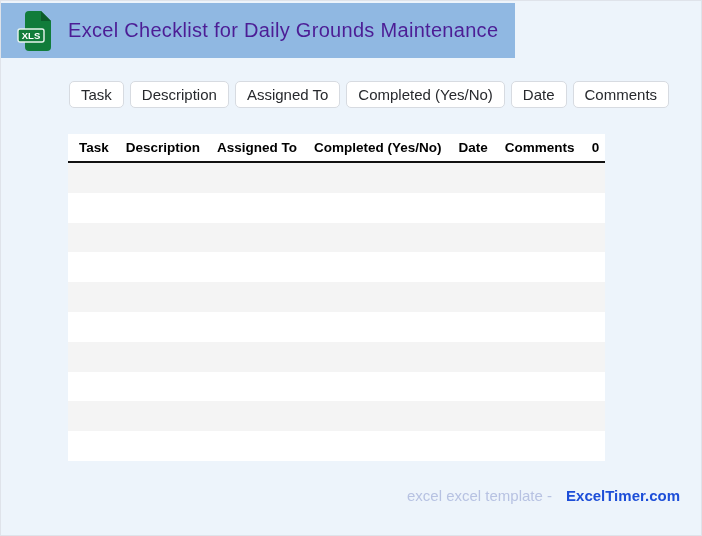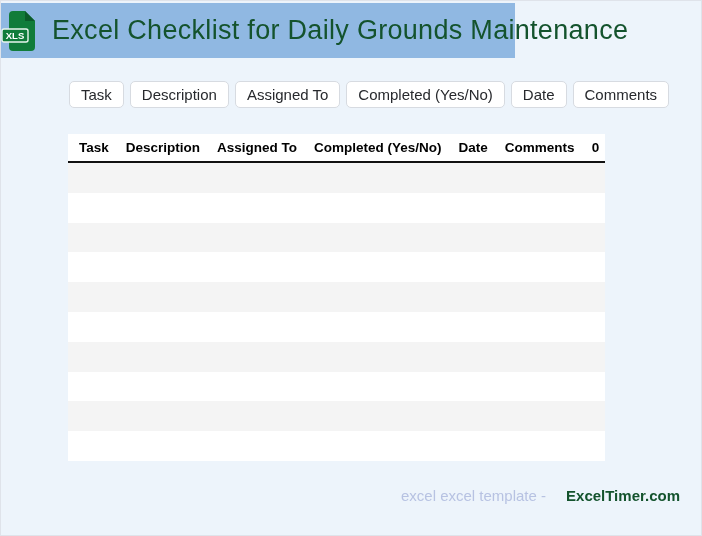--- a/index.html
+++ b/index.html
@@ -18,29 +18,30 @@
   }
   .banner{
     position:absolute;
     left:0;top:2px;
     width:514px;height:55px;
     background:#90b8e2;
     display:flex;
     align-items:center;
   }
   .banner .icon-wrap{
+    margin-left:16px;
     width:36px;height:42px;
     display:flex;align-items:center;justify-content:flex-end;
     flex:0 0 auto;
   }
   .banner h1{
     margin:0 0 0 15px;
-    font-size:27px;
+    font-size:20px;
     font-weight:400;
-    color:#14532d;
+    color:#4c1d95;
     letter-spacing:0.3px;
     white-space:nowrap;
   }
   .chips{
     position:absolute;
     left:68px;top:80px;
     display:flex;
     gap:6px;
   }
   .chip{
@@ -84,23 +85,23 @@
     background:#f4f4f4;
   }
   .footer{
     position:absolute;
     right:21px;top:486px;
     font-size:15px;
     color:#b7c2e2;
     white-space:nowrap;
   }
   .footer .brand{
-    margin-left:20px;
+    margin-left:14px;
     font-weight:bold;
-    color:#14532d;
+    color:#1d4ed8;
     text-decoration:none;
     cursor:pointer;
   }
 </style>
 </head>
 <body>
 
 <div class="page">
 
   <div class="banner">

